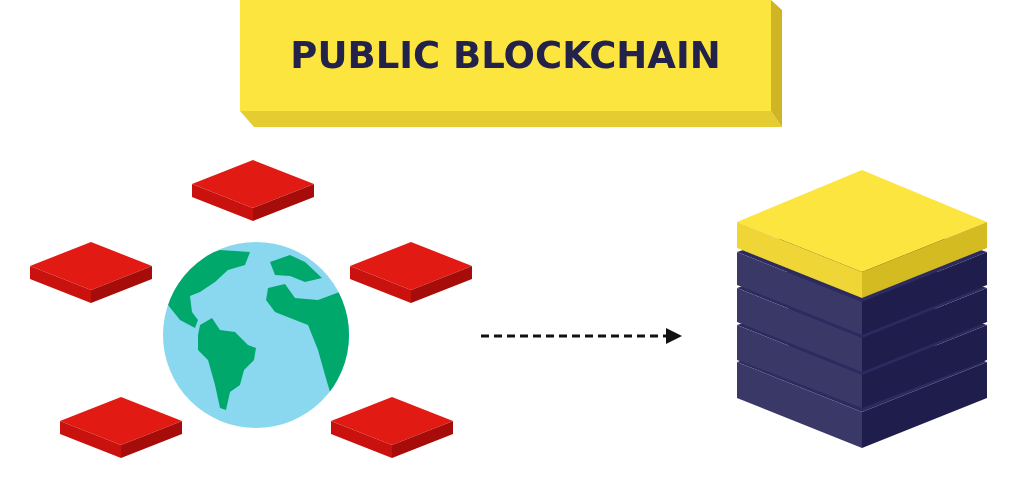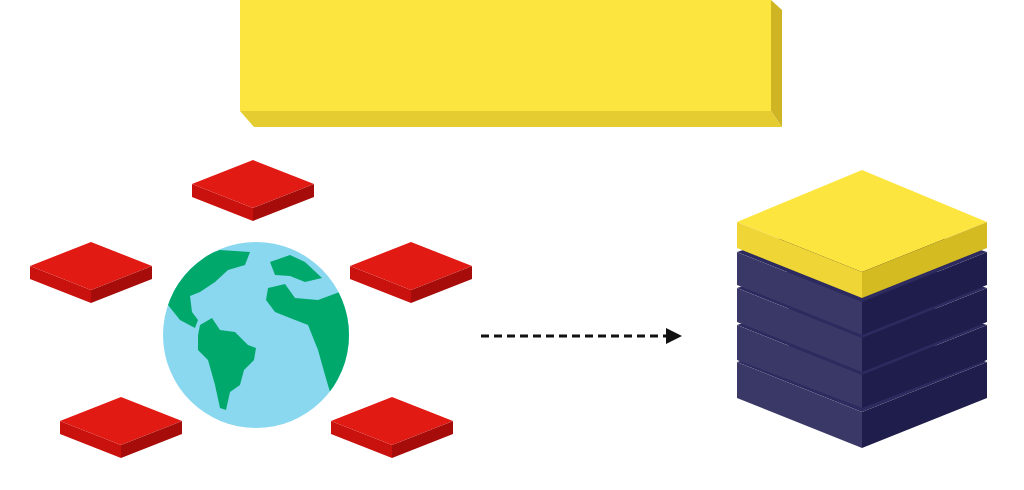--- a/index.html
+++ b/index.html
@@ -11,20 +11,21 @@
 </style>
 </head>
 <body>
 
 <div class="banner">
   <svg width="542" height="127" style="position:absolute;left:0;top:0">
     <polygon points="0,111 531,111 542,127 14,127" fill="#e5cd31"></polygon>
     <polygon points="531,0 542,10 542,127 531,111" fill="#cfb523"></polygon>
     <rect x="0" y="0" width="531" height="111" fill="#fde53f"></rect>
   </svg>
+  <div class="banner-title">PUBLIC BLOCKCHAIN</div>
 </div>
 
 <svg class="scene" width="1024" height="490" viewBox="0 0 1024 490">
   <defs>
     <g id="redtile">
 
       <polygon points="61,0 122,24 61,48 0,24" fill="#e21a14"></polygon>
       <polygon points="0,24 61,48 61,61 0,37" fill="#c9120e"></polygon>
       <polygon points="61,48 122,24 122,37 61,61" fill="#a60d0a"></polygon>
     </g>

